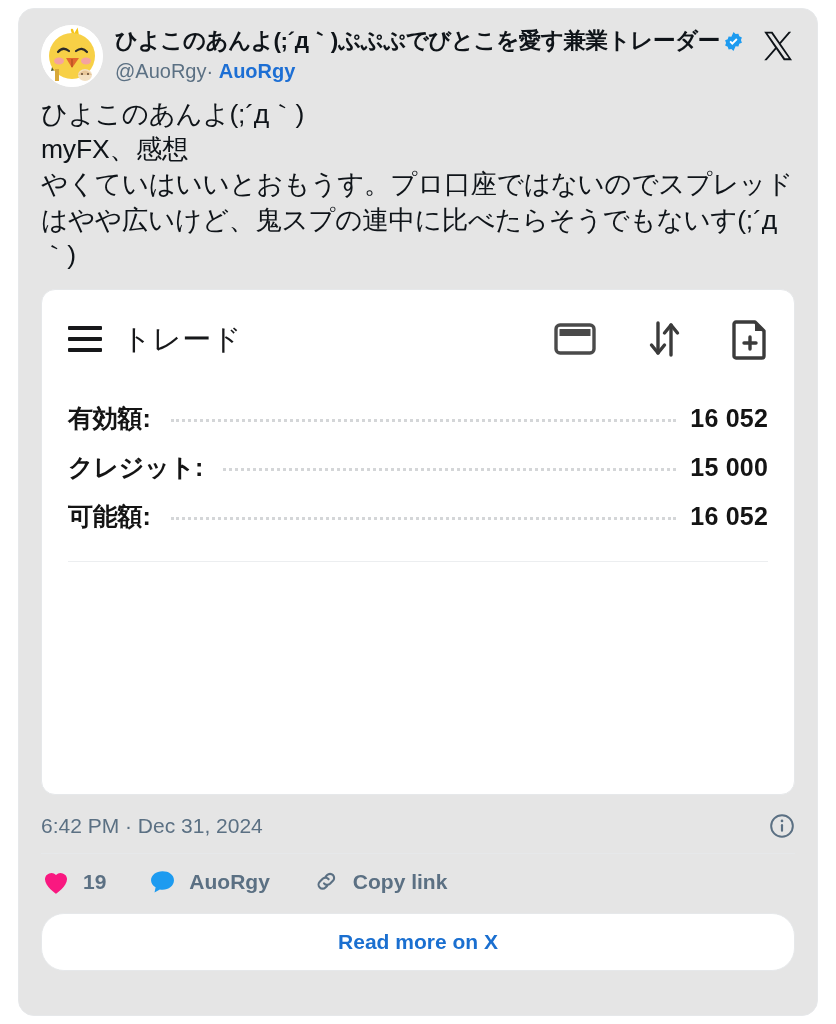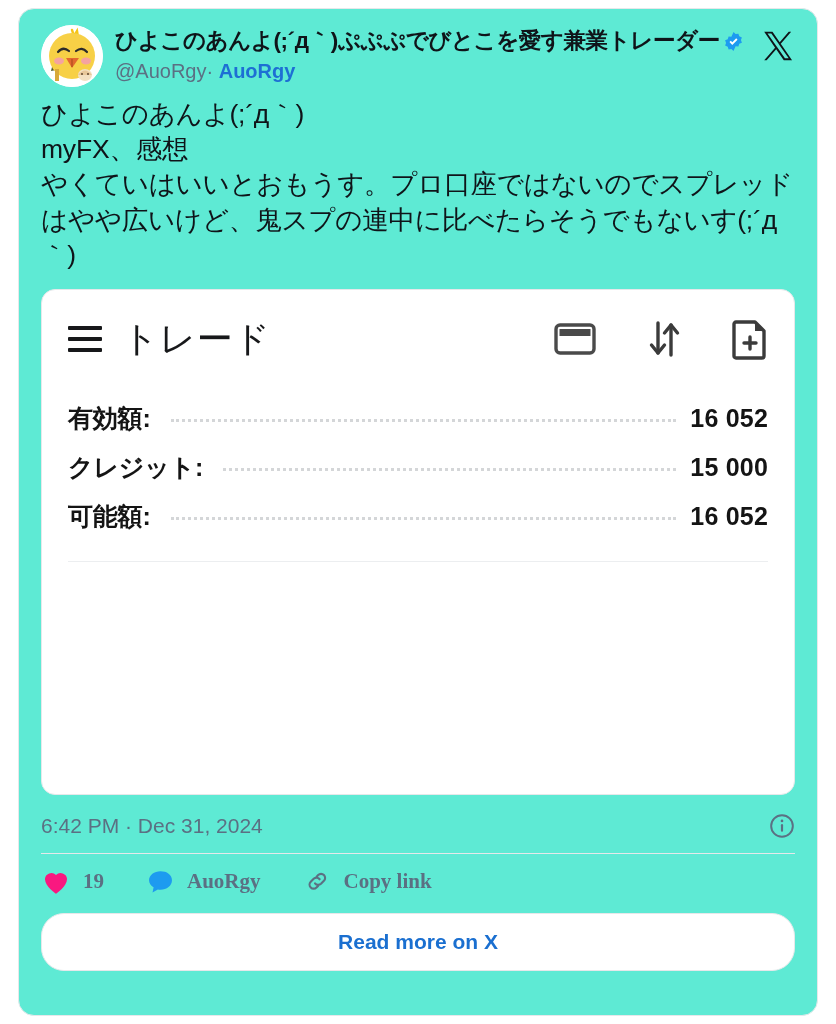--- a/index.html
+++ b/index.html
@@ -15,21 +15,21 @@
   }
 
   
   #tweet-embed {
     position: absolute;
     left: 18px;
     top: 8px;
     width: 800px;
     height: 1008px;
     box-sizing: border-box;
-    background: #5eead4;
+    background: #e5e5e5;
     border: 1px solid #e6e8ea;
     border-radius: 16px;
     overflow: hidden;
   }
 
   
   .tweet-header {
     display: flex;
     align-items: flex-start;
     padding: 16px 22px 0 22px;
@@ -134,21 +134,21 @@
     cursor: pointer;
   }
   .hamburger span {
     display: block;
     height: 4px;
     background: #17181a;
     border-radius: 1px;
   }
   .app-title {
     margin-left: 20px;
-    font-size: 36px;
+    font-size: 29px;
     color: #17181a;
     letter-spacing: 0.5px;
     line-height: 1;
   }
   .toolbar-spacer { flex: 1 1 auto; }
   .toolbar-icon {
     flex: 0 0 auto;
     margin-left: 48px;
     cursor: pointer;
   }
@@ -211,21 +211,20 @@
   .hr {
     margin: 0 22px;
     border-top: 1px solid #e6e8ea;
   }
 
   
   .actions-row {
     display: flex;
     align-items: center;
     padding: 14px 22px 12px 22px;
-    font-family: Liberation Serif, serif;
   }
   .action {
     display: flex;
     align-items: center;
     cursor: pointer;
     margin-right: 42px;
     white-space: nowrap;
   }
   .action:last-child { margin-right: 12px; }
   .action .glyph { display: flex; align-items: center; margin-right: 12px; }

